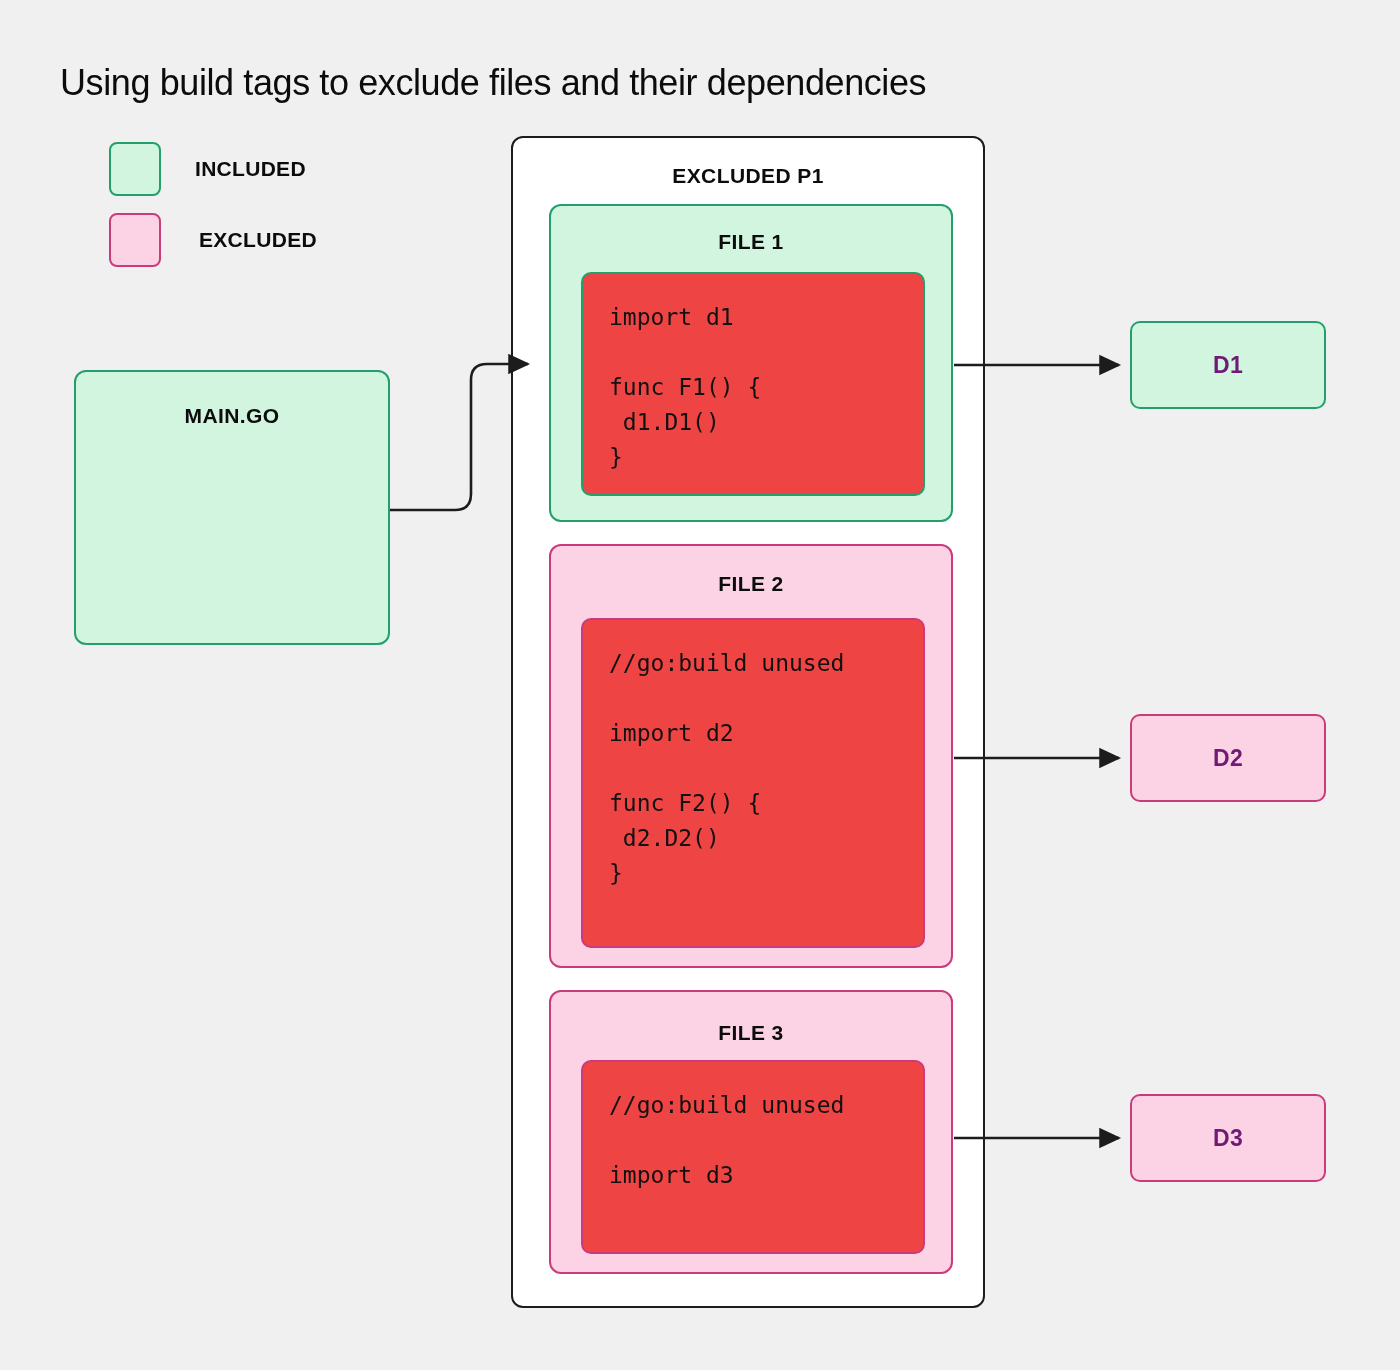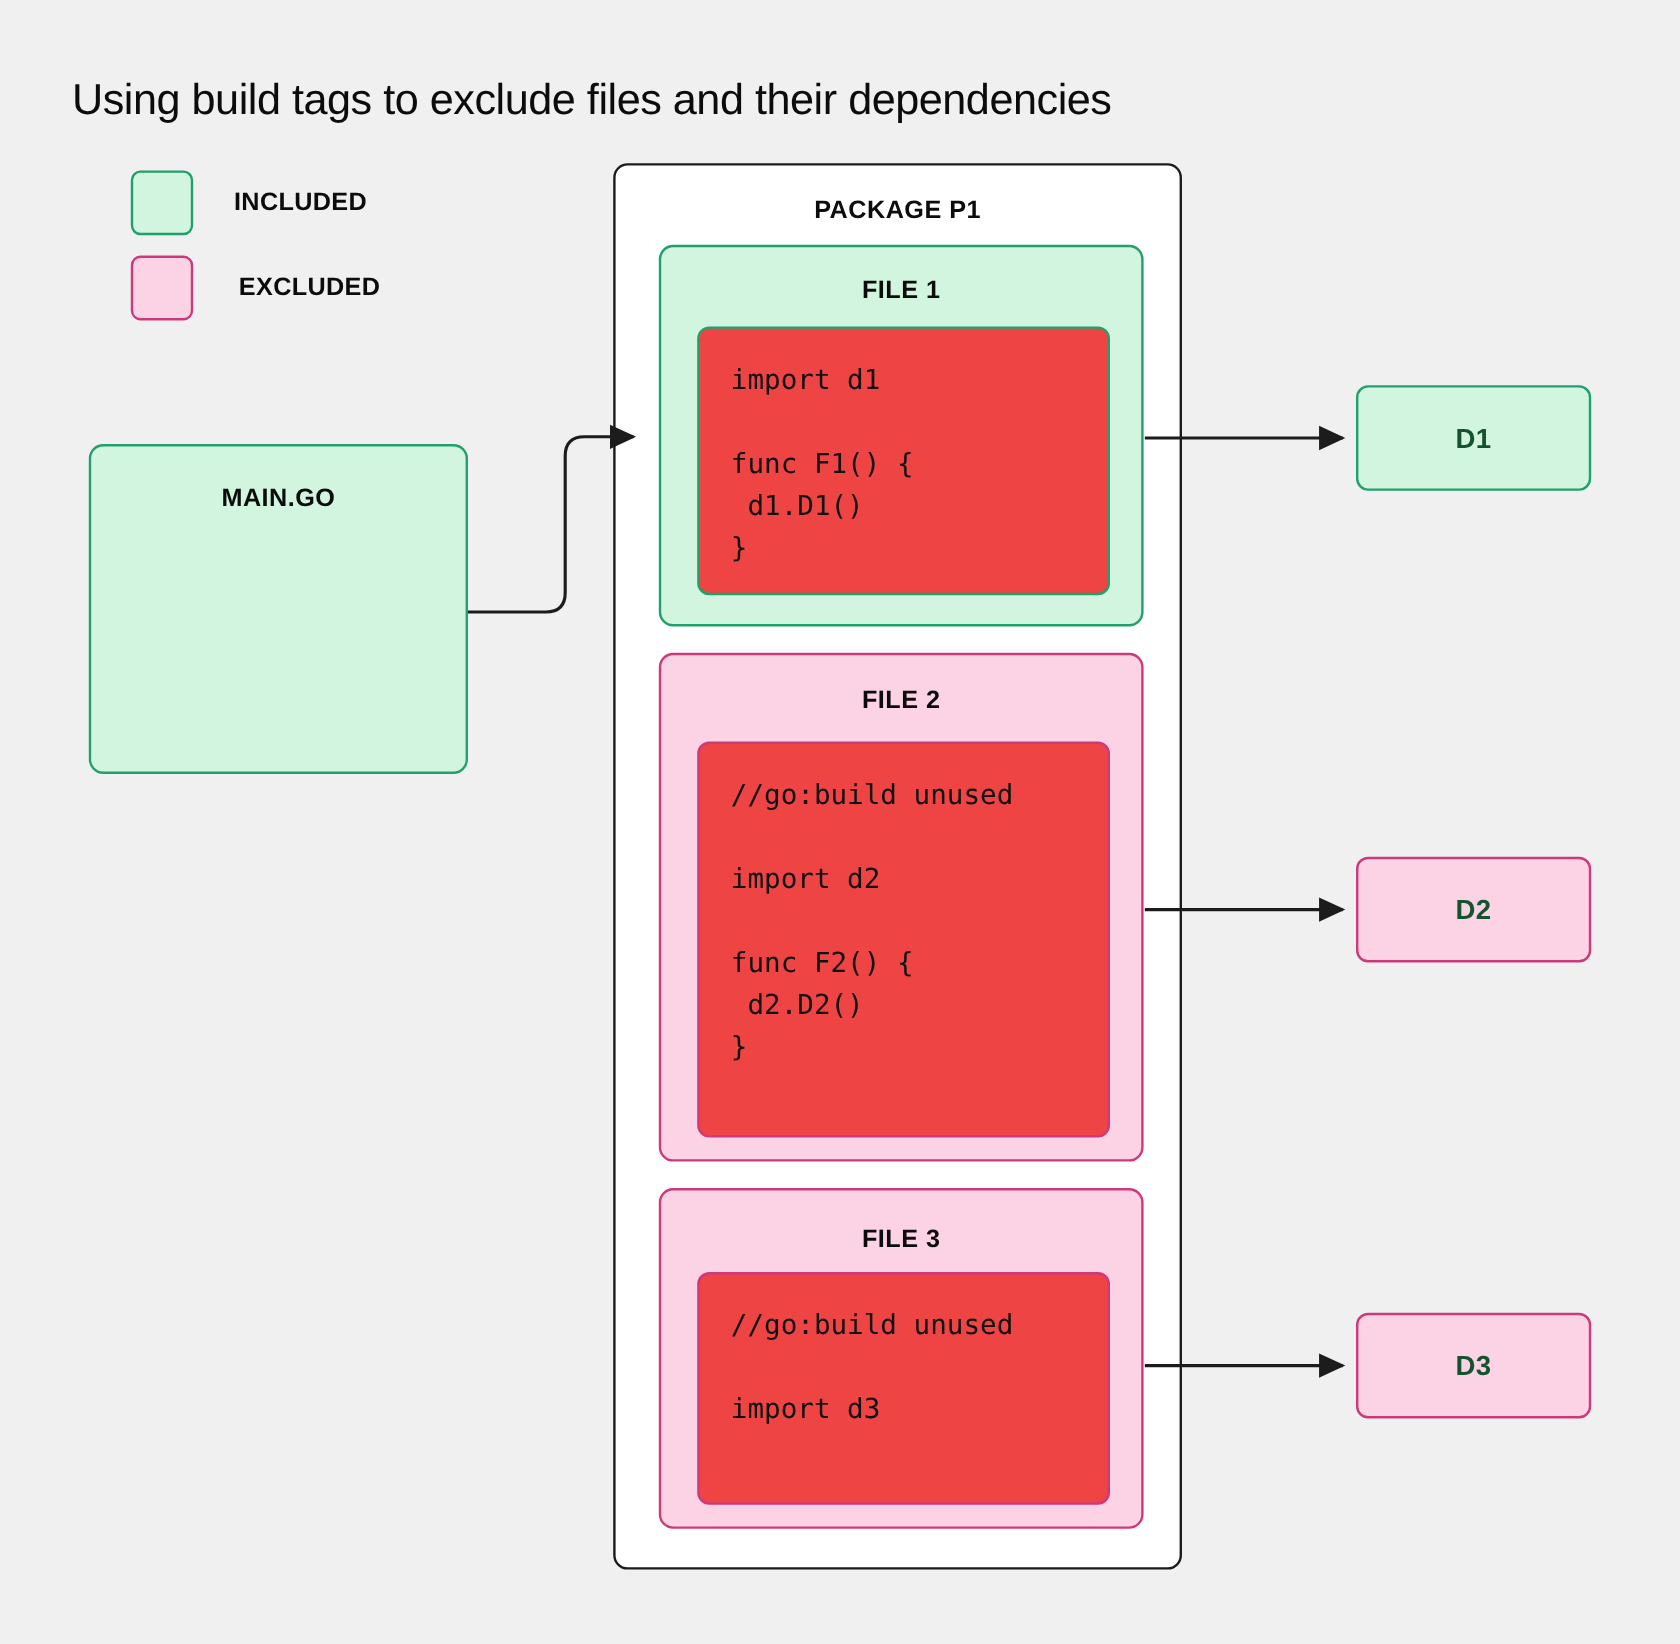--- a/index.html
+++ b/index.html
@@ -192,21 +192,21 @@
     box-sizing: border-box;
     width: 196px;
     height: 88px;
     border-radius: 10px;
     display: flex;
     align-items: center;
     justify-content: center;
     font-size: 23px;
     font-weight: 700;
     letter-spacing: 0.3px;
-    color: #14532d;
+    color: #701a75;
   }
   #dep-d1 { left: 1130px; top: 321px; }
   #dep-d2 { left: 1130px; top: 714px; }
   #dep-d3 { left: 1130px; top: 1094px; }
 
   
   #connectors {
     position: absolute;
     left: 0;
     top: 0;
@@ -231,21 +231,21 @@
       <span class="legend-swatch pink"></span>
       <span class="legend-label">EXCLUDED</span>
     </div>
   </div>
 
   <div class="node green" id="main-go">
     <div class="node-title">MAIN.GO</div>
   </div>
 
   <div id="package-p1">
-    <div class="node-title">PACKAGE P1</div>
+    <div class="node-title">EXCLUDED P1</div>
 
     <div class="node green" id="file-1">
       <div class="node-title">FILE 1</div>
       <div class="code-panel">
         <pre>import d1
 
 func F1() {
  d1.D1()
 }</pre>
       </div>

